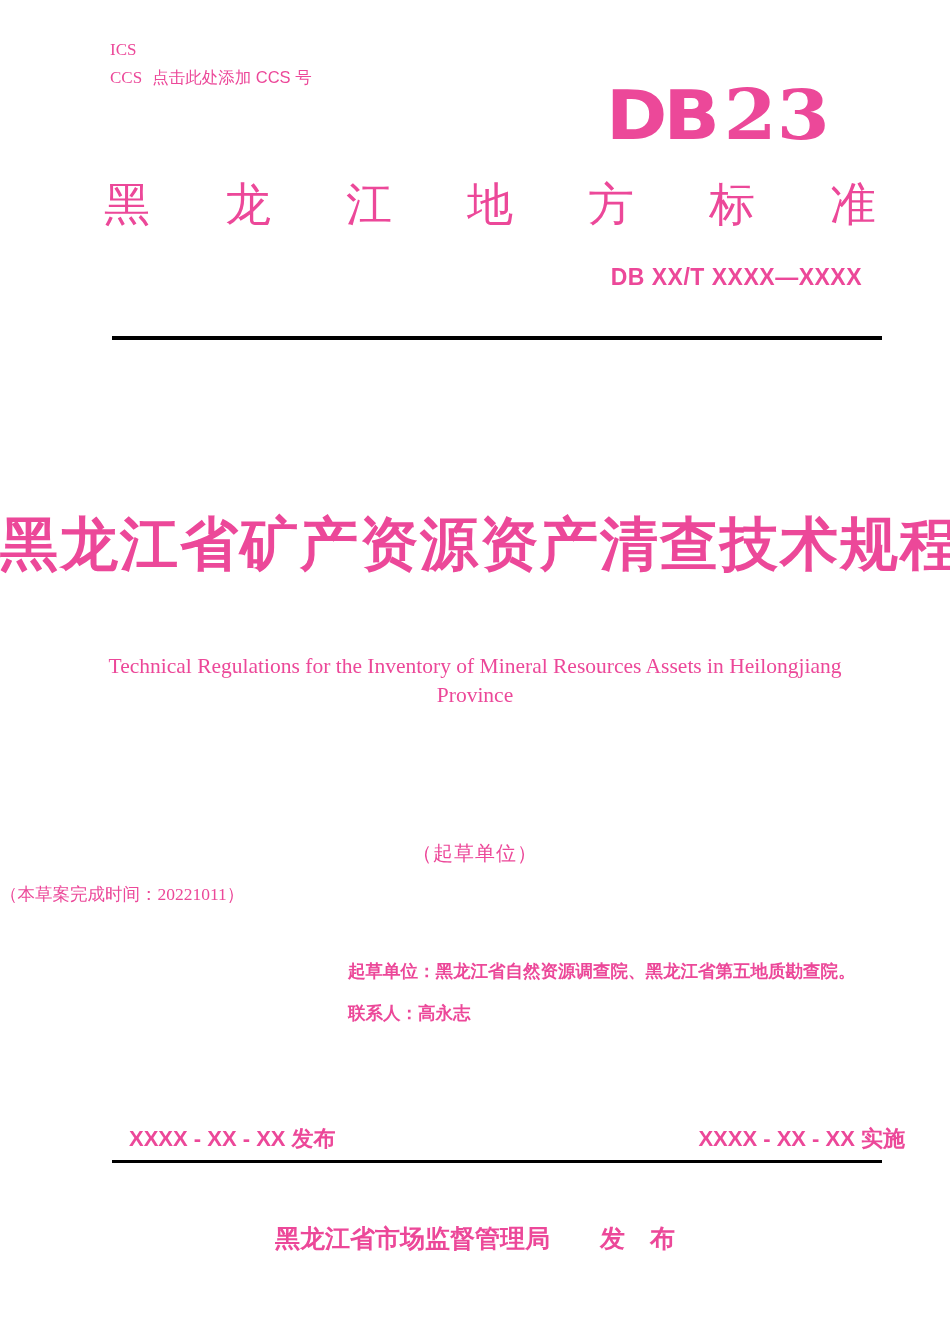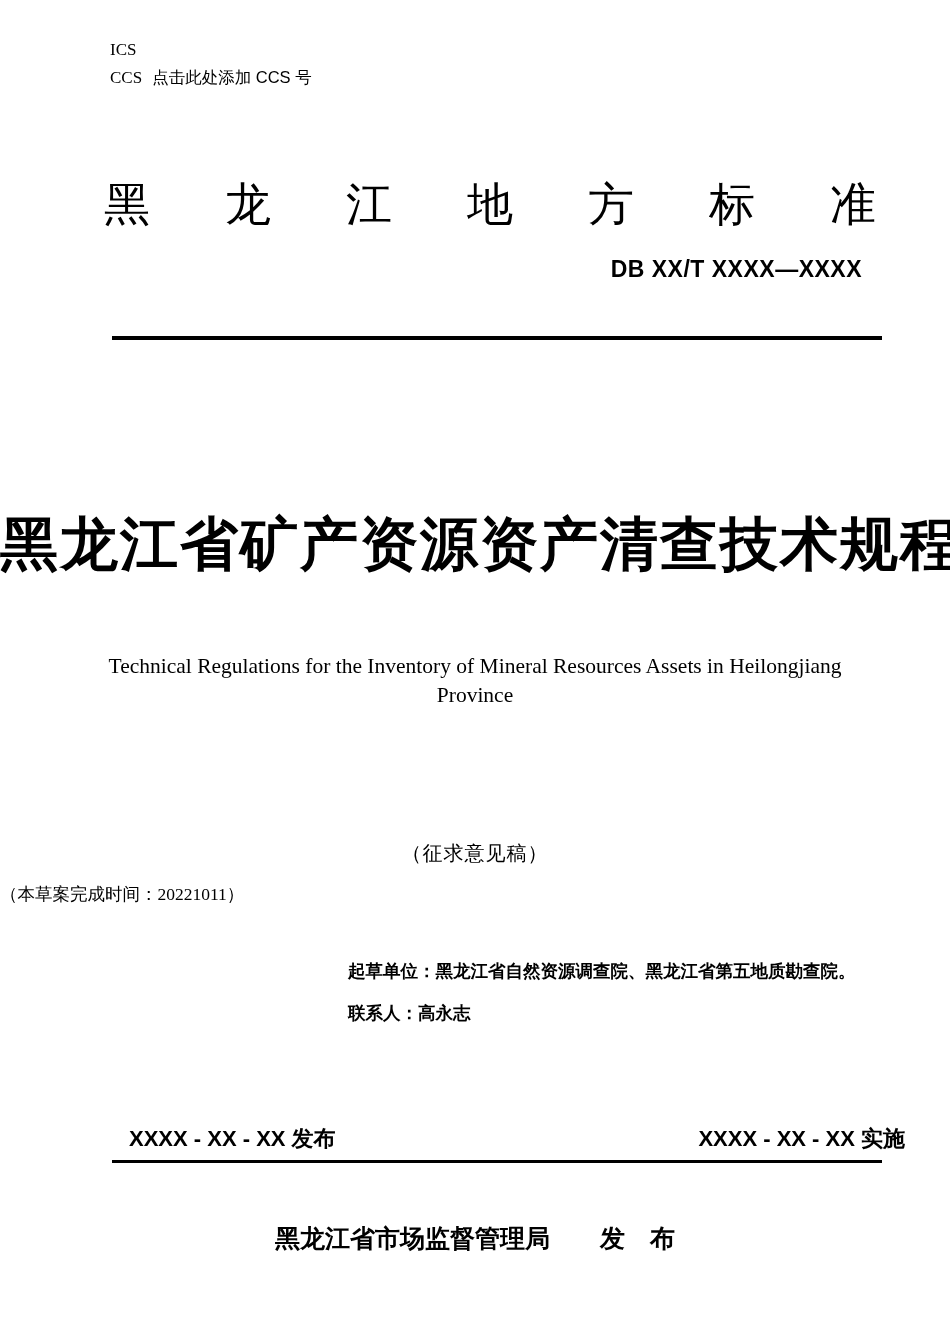--- a/index.html
+++ b/index.html
@@ -5,21 +5,21 @@
   html, body {
     margin: 0;
     padding: 0;
     background: #ffffff;
   }
   .page {
     position: relative;
     width: 950px;
     height: 1344px;
     background: #ffffff;
-    color: #000000;
+    color: #ec4899;
     overflow: hidden;
     font-family: "Liberation Serif", "DejaVu Serif", serif;
   }
 
   
   .ics-line {
     position: absolute;
     left: 110px;
     top: 40px;
     font-size: 17px;
@@ -79,21 +79,21 @@
     line-height: 1.15;
     text-align: justify;
     text-align-last: justify;
     white-space: normal;
   }
 
   
   .doc-number {
     position: absolute;
     right: 88px;
-    top: 256px;
+    top: 264px;
     font-family: "Liberation Sans", "DejaVu Sans", sans-serif;
     font-weight: 600;
     font-size: 23px;
     letter-spacing: 0.5px;
     white-space: nowrap;
   }
 
   .rule-top {
     position: absolute;
     left: 112px;
@@ -194,35 +194,39 @@
 <body>
 
 <div class="page">
 
   <div class="ics-line">ICS</div>
 
   <div class="ccs-line">
     <span class="ccs-label">CCS</span><span class="ccs-hint">点击此处添加 CCS 号</span>
   </div>
 
+  <div class="logo">
+    <span class="logo-db">DB</span>
+    <span class="logo-num">23</span>
+  </div>
 
   <div class="standard-type">黑龙江地方标准</div>
 
   <div class="doc-number">DB XX/T XXXX—XXXX</div>
 
   <div class="rule-top"></div>
 
   <div class="title-cn">黑龙江省矿产资源资产清查技术规程</div>
 
   <div class="title-en">
     <div>Technical Regulations for the Inventory of Mineral Resources Assets in Heilongjiang</div>
     <div>Province</div>
   </div>
 
-  <div class="draft-status">（征求意见稿）</div>
+  <div class="draft-status">（起草单位）</div>
 
   <div class="draft-date">（本草案完成时间：20221011）</div>
 
   <div class="contact-block">
     <div>起草单位：黑龙江省自然资源调查院、黑龙江省第五地质勘查院。</div>
     <div>联系人：高永志</div>
   </div>
 
   <div class="dates-row">
     <span>XXXX - XX - XX 发布</span>

